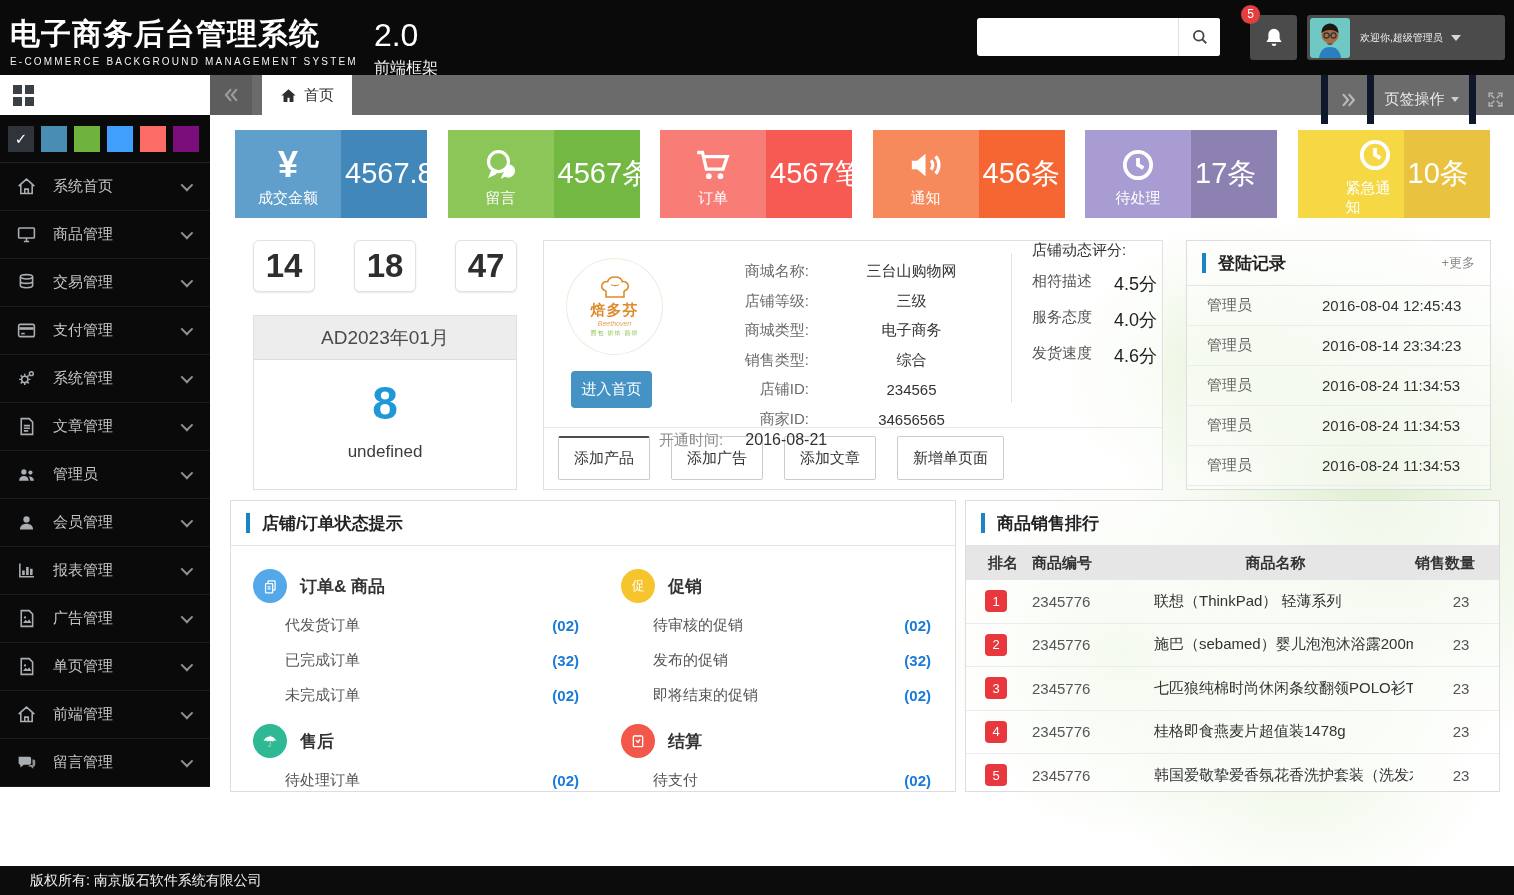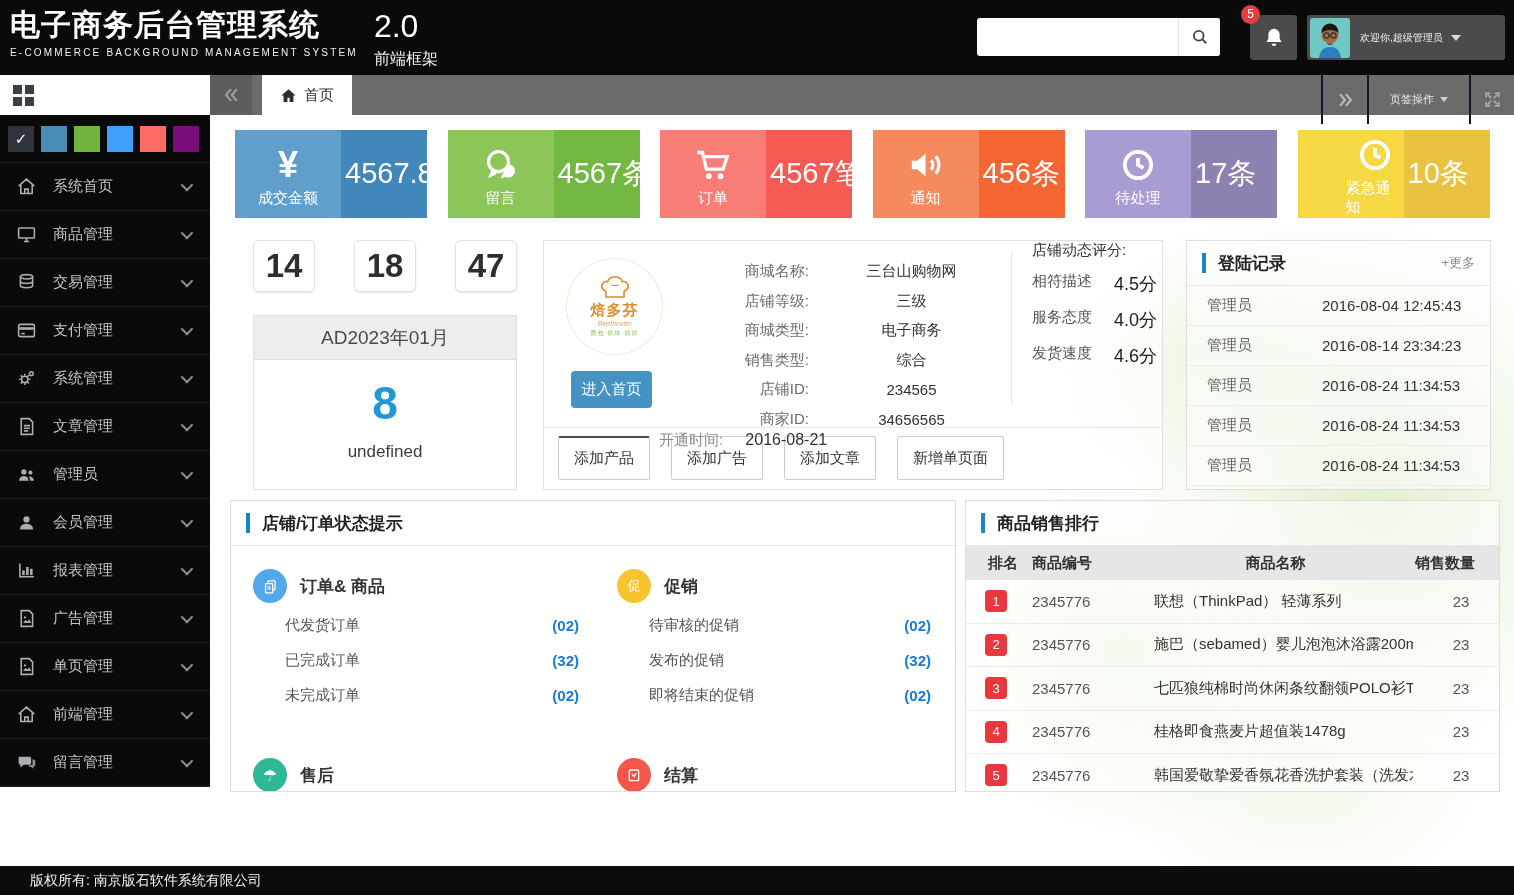--- a/index.html
+++ b/index.html
@@ -1,21 +1,21 @@
 <!DOCTYPE html>
 <html><head>
 <meta charset="utf-8">
 <style>
   * { margin:0; padding:0; box-sizing:border-box; }
   html,body { width:1514px; height:895px; overflow:hidden; background:#fff;
     font-family:"Liberation Sans","DejaVu Sans",sans-serif; }
 
   
   .header { position:absolute; left:0; top:0; width:1514px; height:75px; background:#0a0a0a; z-index:30; }
-  .logo { position:absolute; left:10px; top:8px; display:flex; align-items:flex-start; gap:16px; color:#fff; }
+  .logo { position:absolute; left:10px; top:17px; display:flex; align-items:flex-start; gap:16px; color:#fff; }
   .logo-title { font-size:30px; font-weight:bold; letter-spacing:1px; line-height:34px; }
   .logo-sub { font-size:10px; letter-spacing:2.2px; margin-top:5px; color:#f2f2f2; }
   .logo-ver { font-size:32px; line-height:36px; font-weight:normal; }
   .logo-frame { font-size:16px; margin-top:5px; color:#f2f2f2; }
   .search-wrap { position:absolute; left:977px; top:18px; width:243px; height:38px; background:#fff; border-radius:3px; display:flex; }
   .search-input { flex:1; border:none; outline:none; background:transparent; padding:0 10px; font-size:14px; color:#333; }
   .search-btn { width:42px; border:none; background:#fff; border-left:1px solid #e0e0e0; border-radius:0 3px 3px 0; cursor:pointer; display:flex; align-items:center; justify-content:center; }
   .bell-btn { position:absolute; left:1250px; top:15px; width:47px; height:45px; background:#4b4b4b; border-radius:3px; display:flex; align-items:center; justify-content:center; cursor:pointer; }
   .badge { position:absolute; left:-9px; top:-10px; min-width:19px; height:19px; border-radius:50%; background:#e43f3f; color:#fff; font-size:12px; line-height:19px; text-align:center; }
   .user-box { position:absolute; left:1307px; top:15px; width:198px; height:45px; background:#4b4b4b; border-radius:3px; display:flex; align-items:center; padding:0 10px 0 3px; cursor:pointer; }
@@ -24,21 +24,21 @@
   .caret-down { width:0; height:0; border-left:5px solid transparent; border-right:5px solid transparent; border-top:6px solid #d8d8d8; margin-left:8px; }
 
   
   .tabbar { position:absolute; left:0; top:75px; width:1514px; height:40px; background:#6b6b6b; z-index:25; }
   .tab-head { position:absolute; left:0; top:0; width:210px; height:40px; background:#fff; cursor:pointer; }
   .grid-icon { position:absolute; left:13px; top:10px; width:21px; height:21px; display:grid; grid-template-columns:9px 9px; grid-template-rows:9px 9px; gap:3px; }
   .grid-icon i { background:#3a4045; }
   .collapse-btn { position:absolute; left:210px; top:0; width:42px; height:40px; background:#5d5d5d; display:flex; align-items:center; justify-content:center; cursor:pointer; }
   .tab-active { position:absolute; left:262px; top:0; height:40px; background:#fff; display:flex; align-items:center; padding:0 18px; gap:7px; font-size:15px; color:#333; cursor:pointer; }
   .tab-right { position:absolute; right:0; top:0; height:40px; display:flex; }
-  .tab-tool { height:49px; display:flex; align-items:center; justify-content:center; border-left:2px solid #0f172a; cursor:pointer; color:#e9e9e9; font-size:11px; }
+  .tab-tool { height:49px; display:flex; align-items:center; justify-content:center; border-left:7px solid #0f172a; cursor:pointer; color:#e9e9e9; font-size:15px; }
   .tt-arrows { width:46px; } .tt-ops { width:102px; gap:6px; } .tt-expand { width:45px; }
   .caret-sm { width:0; height:0; border-left:4px solid transparent; border-right:4px solid transparent; border-top:5px solid #cfcfcf; }
 
   
   .sidebar { position:absolute; left:0; top:115px; width:210px; height:672px; background:#0a0a0a; z-index:20; }
   .swatches { display:flex; padding:11px 0 10px 8px; border-bottom:1px solid #222; }
   .swatch { width:26px; height:26px; margin-right:7px; cursor:pointer; display:flex; align-items:center; justify-content:center; color:#fff; font-size:15px; font-weight:bold; }
   .menu-item { height:48px; display:flex; align-items:center; padding:0 20px 0 16px; border-bottom:1px solid #1c1c1c; cursor:pointer; }
   .menu-item svg { width:21px; height:21px; flex:none; }
   .menu-label { color:#c2c5c8; font-size:15px; margin-left:16px; }
@@ -97,21 +97,21 @@
   .panel-head { height:45px; display:flex; align-items:center; padding:0 15px; border-bottom:1px solid #e5e5e5; }
   .blue-bar { width:4px; height:20px; background:#1b84c4; margin-right:12px; }
   .panel-title { font-size:17px; font-weight:bold; color:#222; }
   .more-link { margin-left:auto; font-size:13px; color:#888; cursor:pointer; }
   .login-row { height:40px; display:flex; align-items:center; padding:0 20px; border-bottom:1px solid #ececec; }
   .login-user { width:115px; color:#666; font-size:15px; }
   .login-time { color:#333; font-size:15px; }
 
   .row3 { position:relative; display:flex; margin-top:10px; padding-left:20px; }
   .status-panel { width:726px; height:292px; flex:none; border:1px solid #ddd; background:rgba(255,255,255,.55); overflow:hidden; }
-  .status-body { display:grid; grid-template-columns:330px 1fr; column-gap:38px; padding:12px 20px 0 22px;gap:34px; }
+  .status-body { display:grid; grid-template-columns:330px 1fr; column-gap:38px; padding:12px 20px 0 22px; }
   .group-head { display:flex; align-items:center; gap:13px; margin-top:6px; height:44px; }
   .gicon { width:34px; height:34px; border-radius:50%; display:flex; align-items:center; justify-content:center; color:#fff; font-size:13px; }
   .group-title { font-size:17px; font-weight:bold; color:#333; }
   .status-item { display:flex; align-items:center; justify-content:space-between; padding:8px 4px 8px 32px; }
   .si-label { color:#555; font-size:15px; }
   .si-count { color:#1a7ad9; font-size:15px; font-weight:bold; cursor:pointer; }
 
   .rank-panel { width:535px; height:292px; margin-left:9px; flex:none; border:1px solid #ddd; background:rgba(255,255,255,.5); overflow:hidden; }
   .rank-header-row, .rank-row { display:grid; grid-template-columns:62px 110px 1fr 86px; align-items:center; }
   .rank-header-row { height:34px; background:#e6e6e6; font-size:15px; font-weight:bold; color:#333; }

